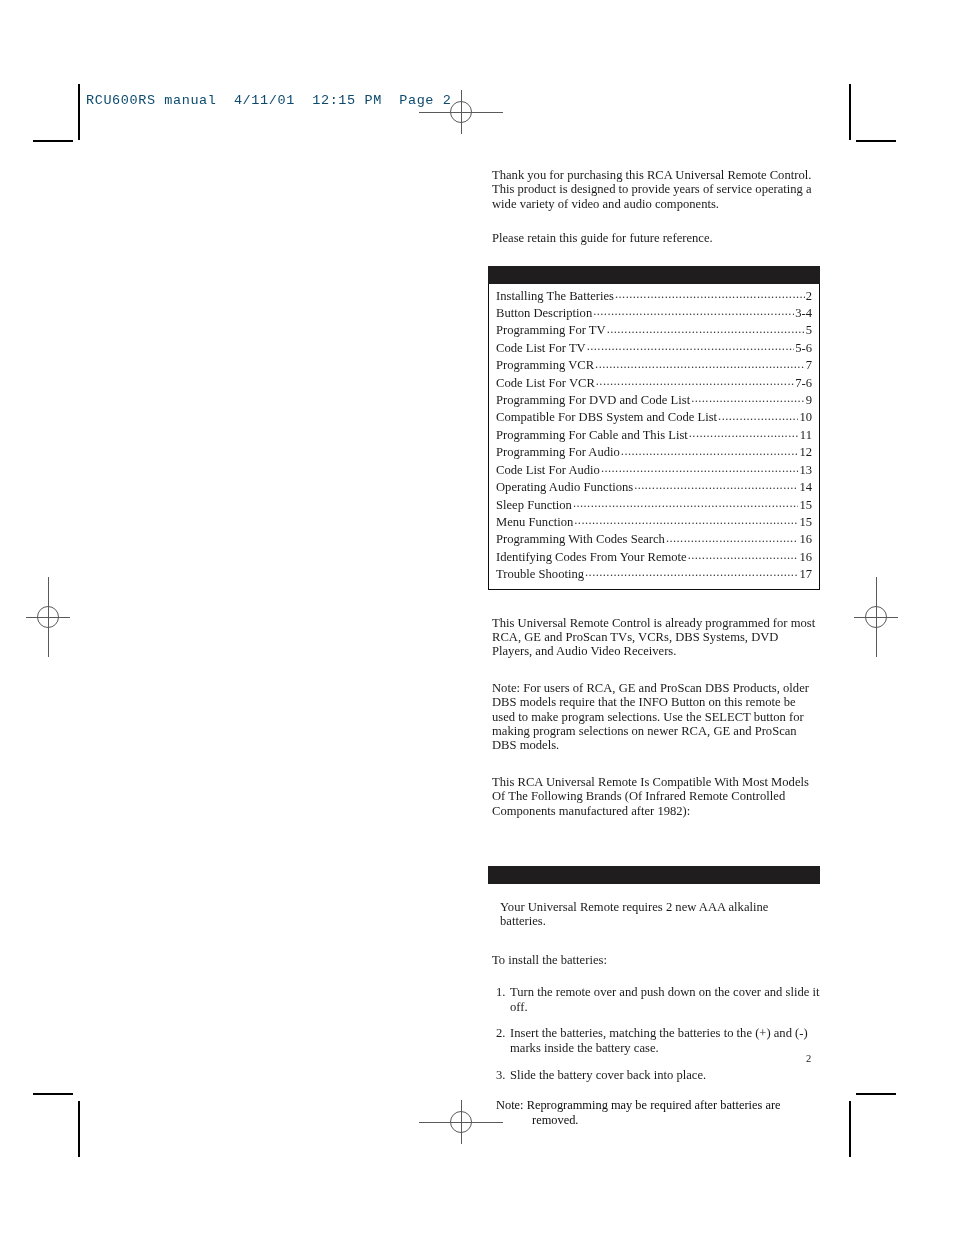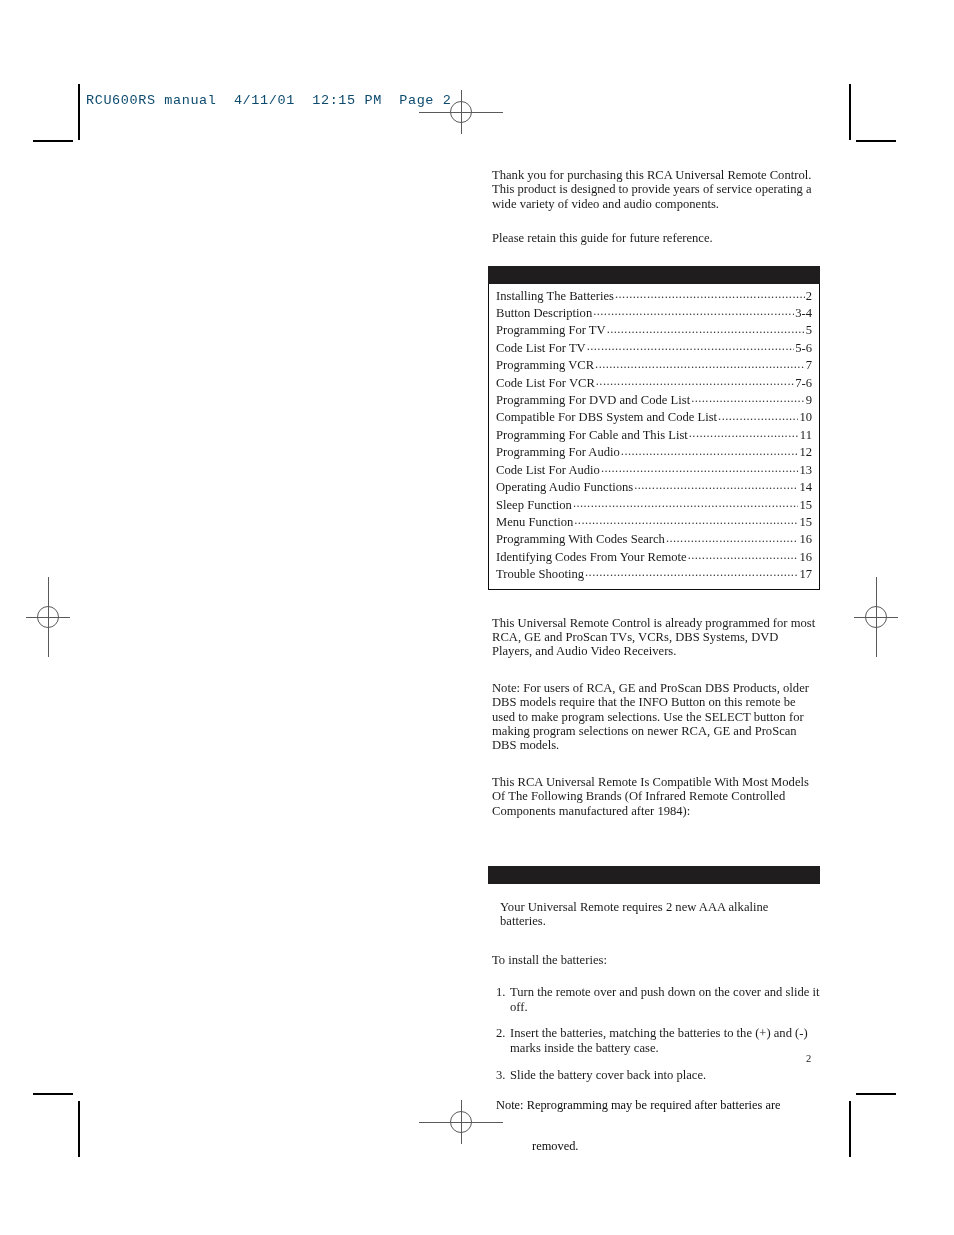--- a/index.html
+++ b/index.html
@@ -155,21 +155,20 @@
 
   .note-bold {
     font-size: 12.4px;
     line-height: 14.6px;
     font-weight: normal;
     color: #0d0d0d;
   }
   .note-bold .cont {
     display: block;
     padding-left: 36px;
-    margin-top: 26px;
   }
 
   
   .folio {
     position: absolute;
     left: 806px;
     top: 1053px;
     font-size: 10.5px;
     color: #1b1b1b;
   }
@@ -336,21 +335,21 @@
   <div class="gap-22"></div>
 
   <p class="body">This Universal Remote Control is already programmed for most RCA, GE and ProScan TVs, VCRs, DBS Systems, DVD Players, and Audio Video Receivers.</p>
 
   <div class="gap-14"></div>
 
   <p class="body">Note: For users of RCA, GE and ProScan DBS Products, older DBS models require that the INFO Button on this remote be used to make program selections. Use the SELECT button for making program selections on newer RCA, GE and ProScan DBS models.</p>
 
   <div class="gap-14"></div>
 
-  <p class="body">This RCA Universal Remote Is Compatible With Most Models Of The Following Brands (Of Infrared Remote Controlled Components manufactured after 1984):</p>
+  <p class="body">This RCA Universal Remote Is Compatible With Most Models Of The Following Brands (Of Infrared Remote Controlled Components manufactured after 1982):</p>
 
   <div class="gap-44"></div>
 
   <div class="banner"></div>
 
   <div class="gap-12"></div>
 
   <p class="body indented">Your Universal Remote requires 2 new AAA alkaline batteries.</p>
 
   <div class="gap-16"></div>

